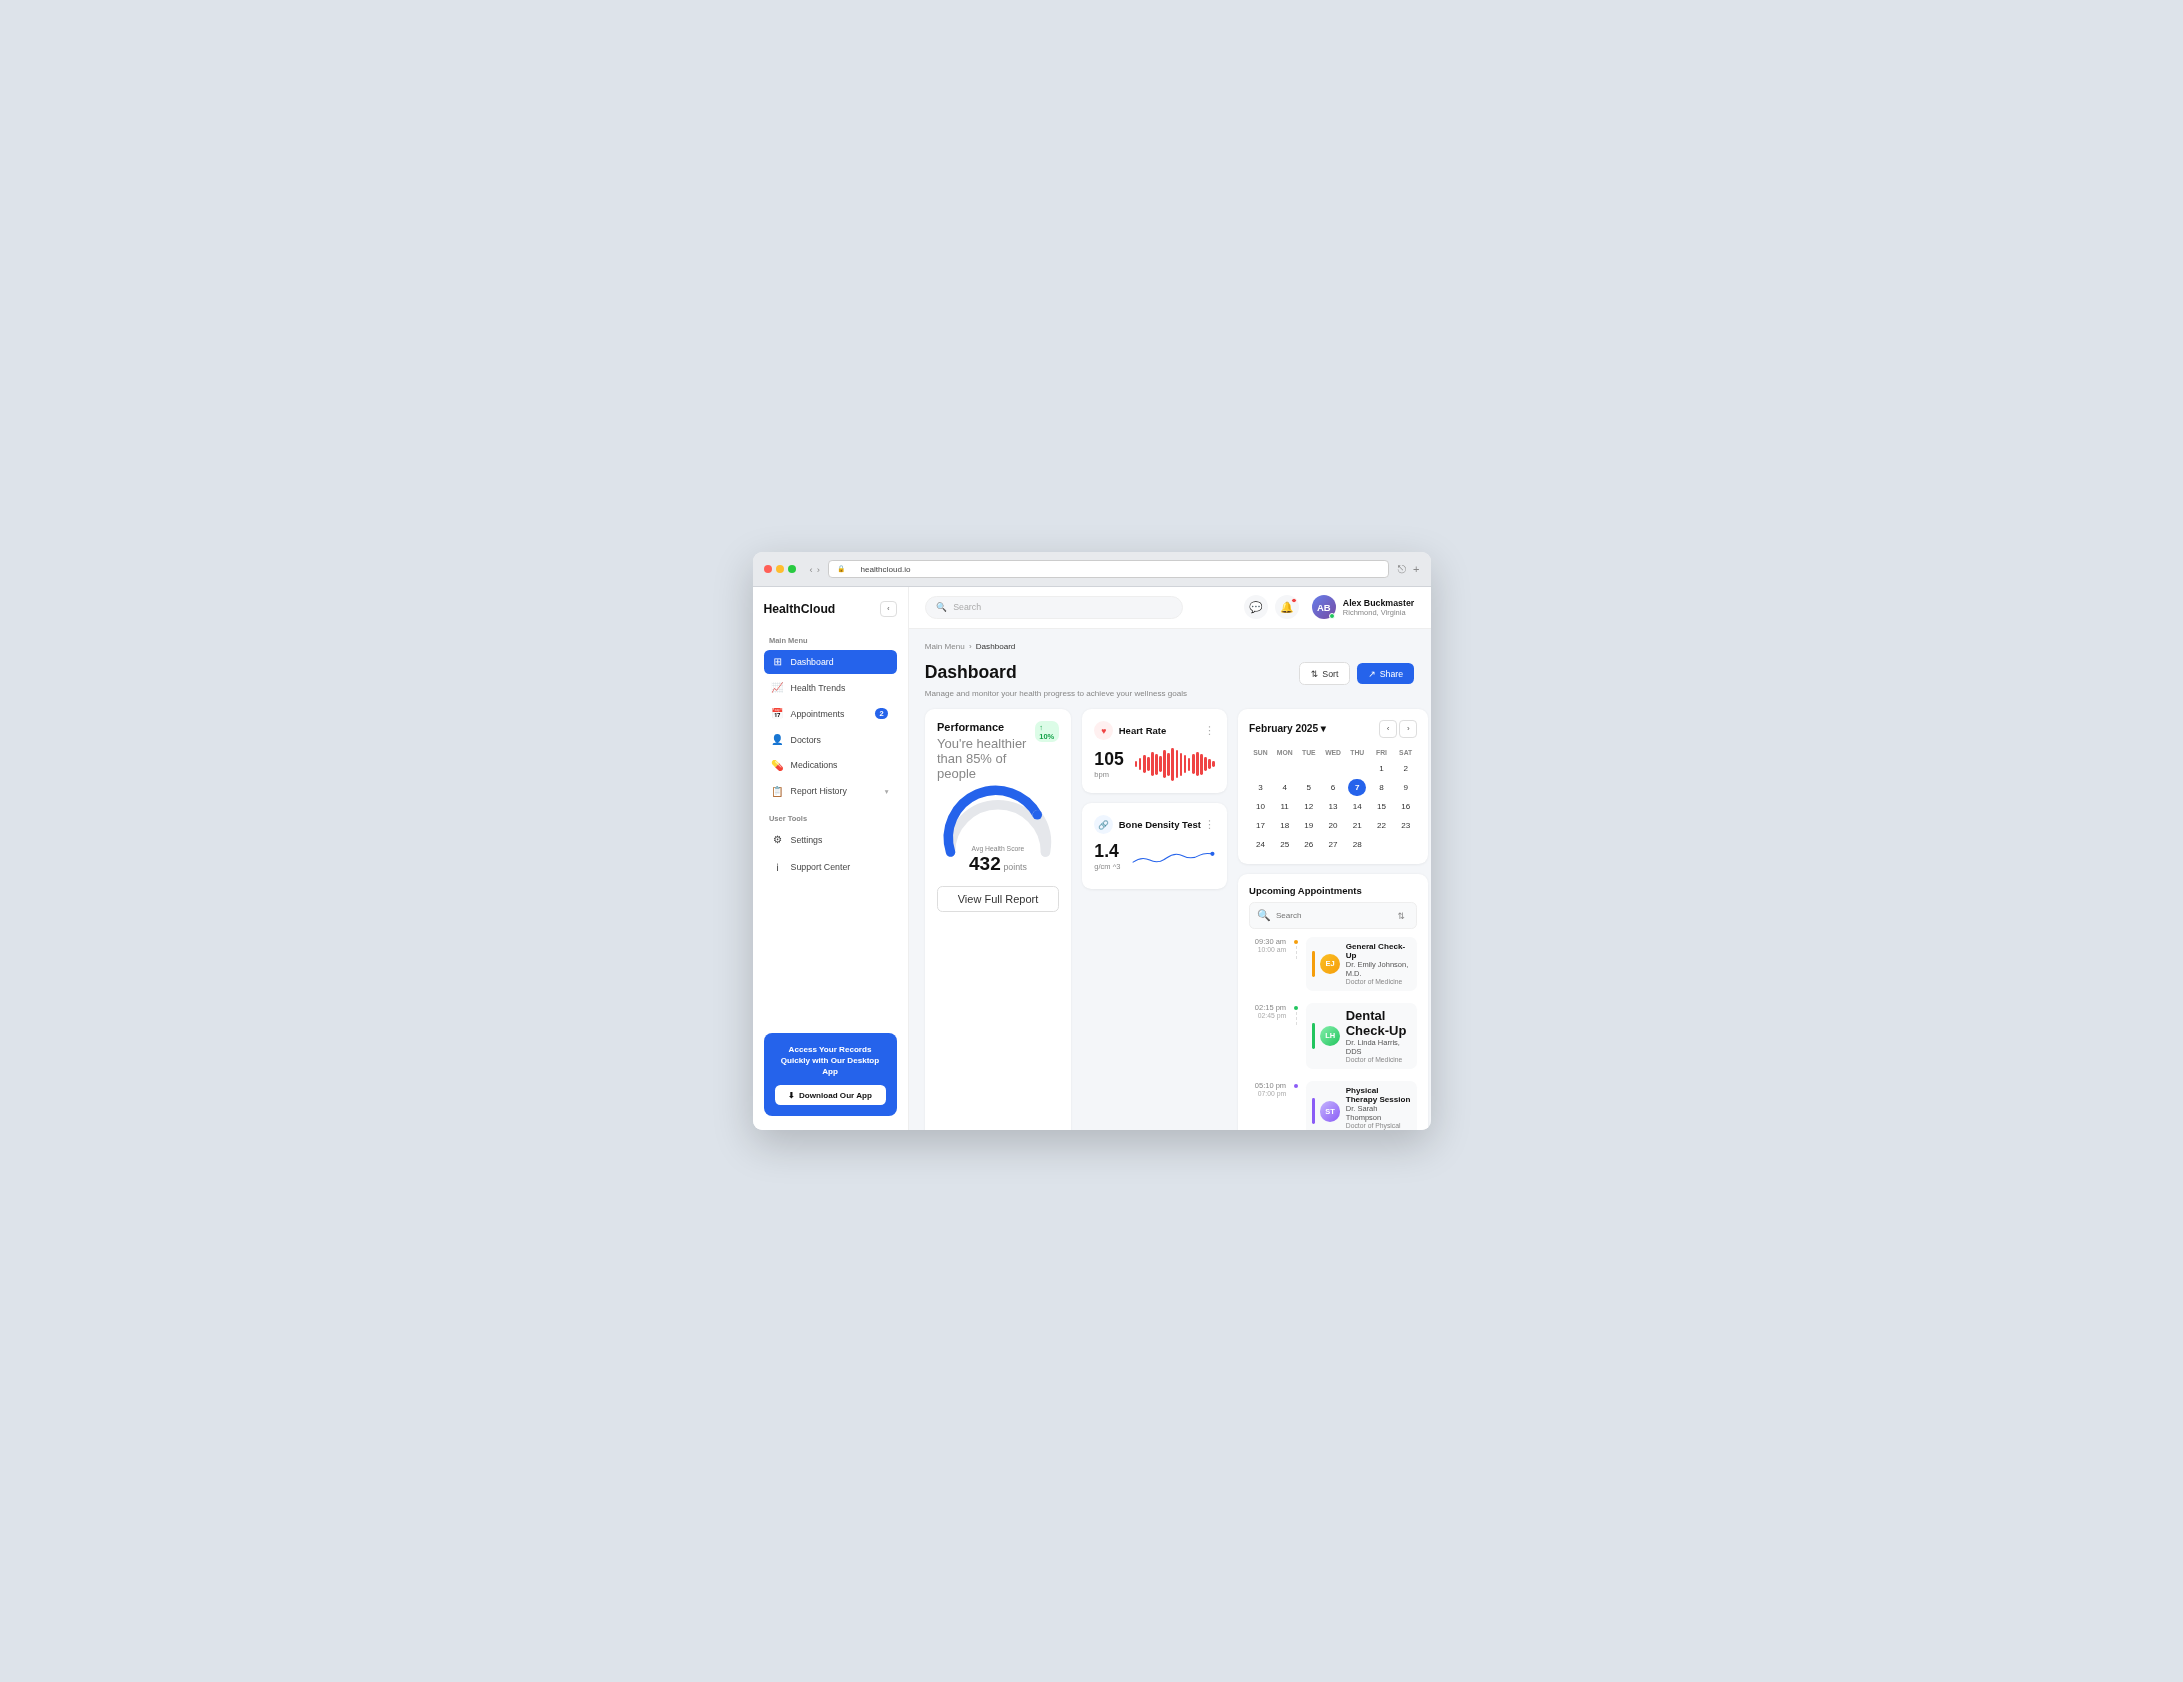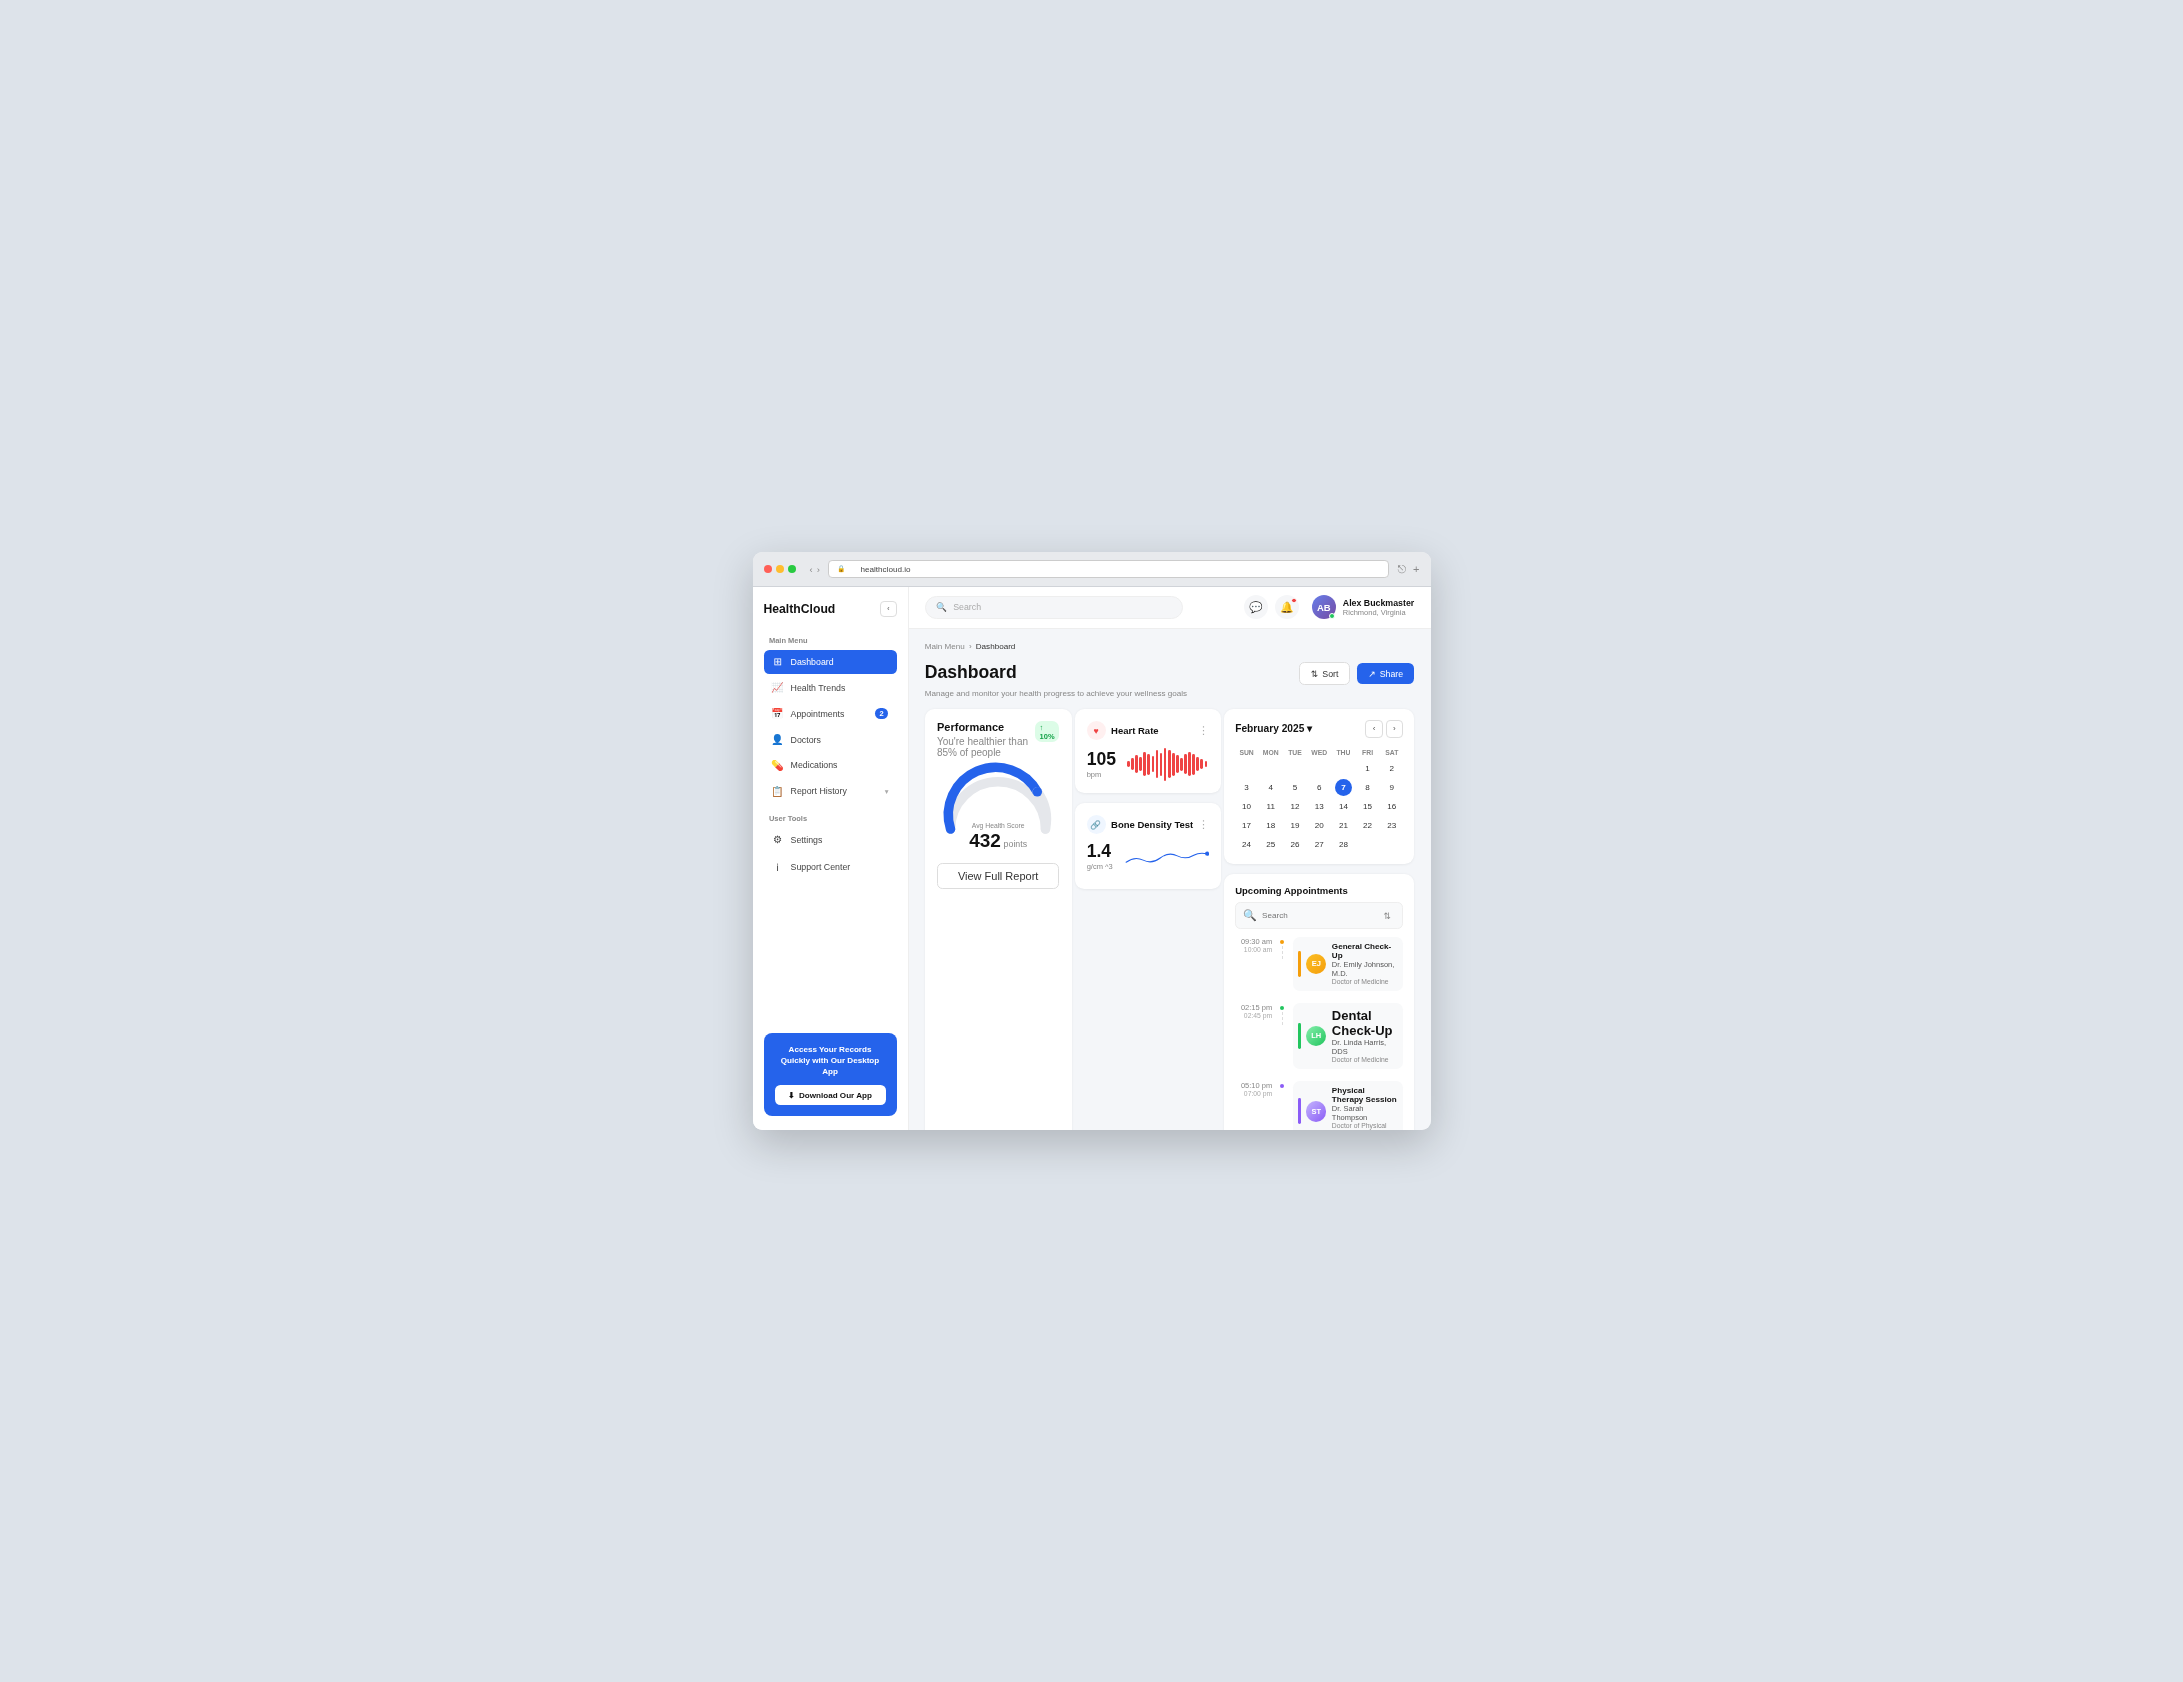--- a/index.html
+++ b/index.html
@@ -267,36 +267,36 @@
       display: flex;
       align-items: center;
       gap: 4.1px;
       color: #fff;
     }
 
     
     .dashboard-grid {
       display: grid;
       grid-template-columns: 1fr 1fr 190px;
-      gap: 3px;
+      gap: 11px;
       flex: 1;
     }
 
     
     .card {
       background: #fff;
       border-radius: 9.5px;
       padding: 12.2px;
       box-shadow: 0 0.7px 2.7px rgba(0,0,0,0.06);
     }
 
     
     .performance-card {}
     .performance-card h3 { font-size: 11px; font-weight: 600; color: #111; margin-bottom: 2.7px; }
-    .performance-card .subtitle { font-size: 10px; color: #888; }
+    .performance-card .subtitle { font-size: 13px; color: #888; }
     .perf-badge {
       display: inline-flex;
       align-items: center;
       gap: 2px;
       background: #dcfce7;
       color: #16a34a;
       font-size: 7.5px;
       font-weight: 600;
       padding: 1.4px 4.7px;
       border-radius: 6.8px;

